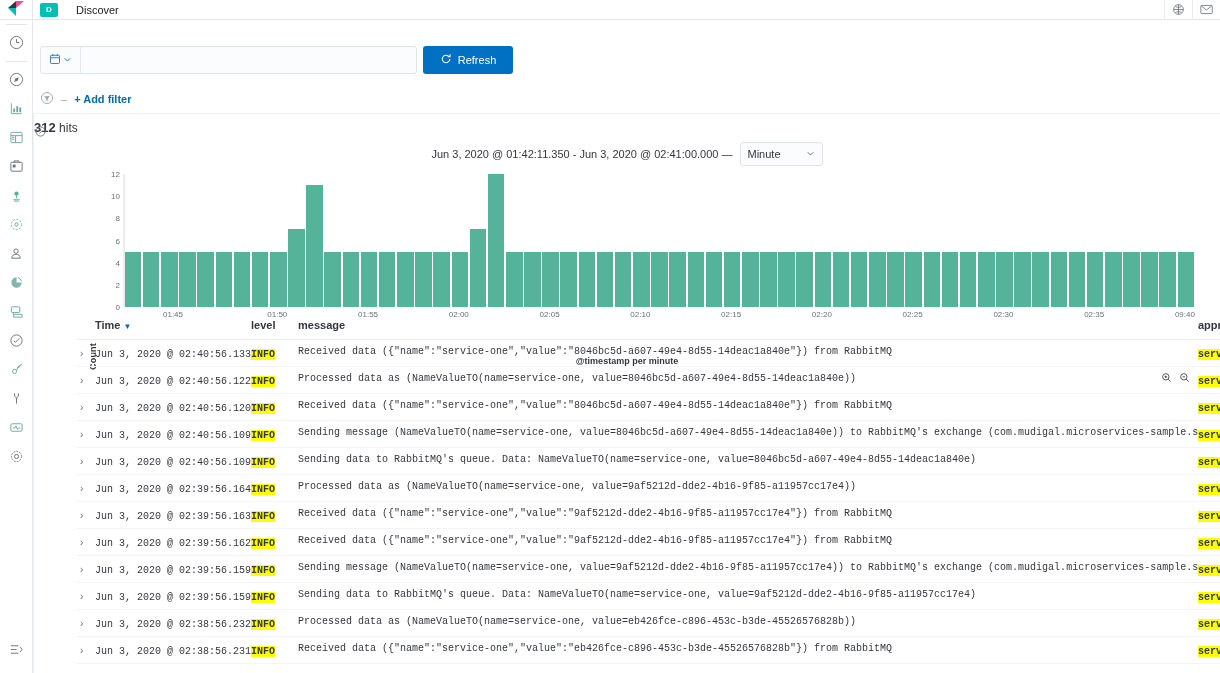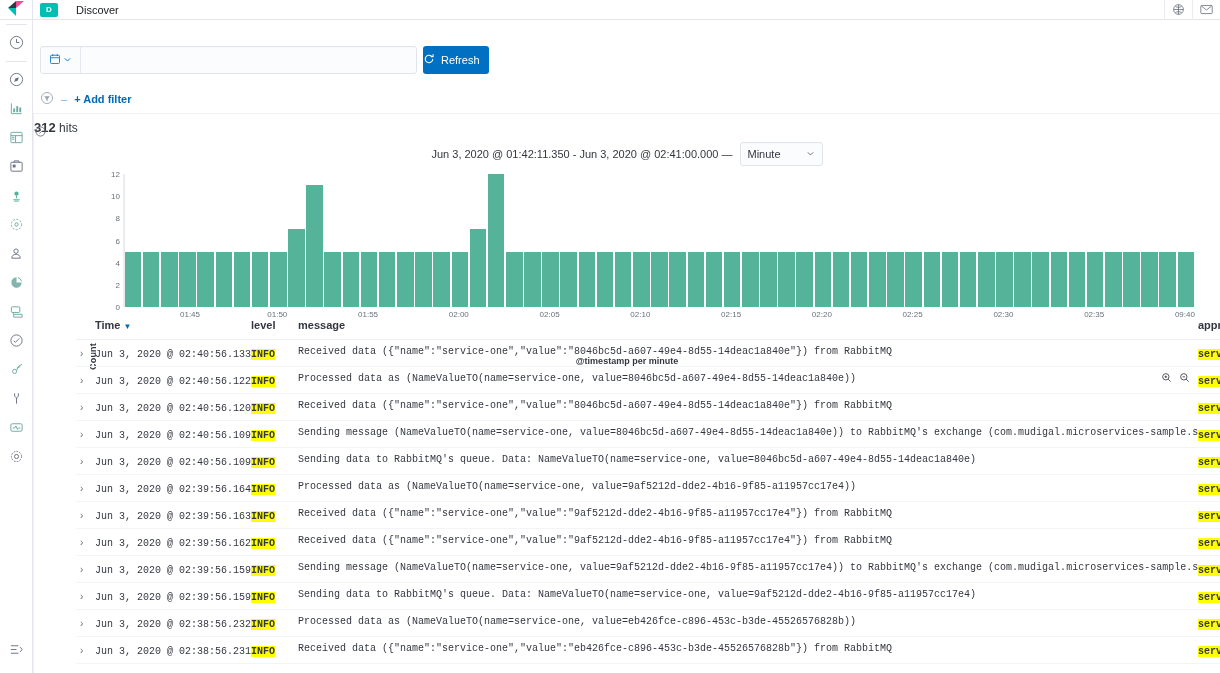--- a/index.html
+++ b/index.html
@@ -81,22 +81,22 @@
   .qb-cal {
     width: 40px; height: 26px; display: flex; align-items: center; justify-content: center;
     gap: 2px; border-right: 1px solid #e6e9ef; cursor: pointer;
   }
   .qb-dates {
     flex: 1; display: flex; align-items: center; justify-content: center;
     gap: 7px; font-size: 11px; color: #343741; cursor: pointer;
   }
   .qb-arrow { color: #69707d; font-size: 11px; }
   .refresh-btn {
-    width: 66px; height: 28px; background: #0071C2; color: #fff;
-    border-radius: 3px; display: flex; align-items: center; 
+    width: 90px; height: 28px; background: #0071C2; color: #fff;
+    border-radius: 3px; display: flex; align-items: center; justify-content: center;
     gap: 6px; font-size: 11px; cursor: pointer; border: none;
     font-family: "Liberation Sans", sans-serif;
   }
 
   
   .filterrow {
     position: absolute; left: 40px; top: 88px; width: 600px; height: 22px;
     display: flex; align-items: center; gap: 7px;
   }
   .filter-dash { color: #98a2b3; font-size: 11px; }
@@ -496,21 +496,21 @@
           <div class="bar" title="02:34: 5" style="left: 944.732px; width: 16.5525px; height: 55.4167px; background: rgb(84, 179, 153);"></div>
           <div class="bar" title="02:35: 5" style="left: 962.885px; width: 16.5525px; height: 55.4167px; background: rgb(84, 179, 153);"></div>
           <div class="bar" title="02:36: 5" style="left: 981.037px; width: 16.5525px; height: 55.4167px; background: rgb(84, 179, 153);"></div>
           <div class="bar" title="02:37: 5" style="left: 999.19px; width: 16.5525px; height: 55.4167px; background: rgb(84, 179, 153);"></div>
           <div class="bar" title="02:38: 5" style="left: 1017.34px; width: 16.5525px; height: 55.4167px; background: rgb(84, 179, 153);"></div>
           <div class="bar" title="02:39: 5" style="left: 1035.49px; width: 16.5525px; height: 55.4167px; background: rgb(84, 179, 153);"></div>
           <div class="bar" title="02:40: 5" style="left: 1053.65px; width: 16.5525px; height: 55.4167px; background: rgb(84, 179, 153);"></div>
           <div class="tickline" style="left: 0px; height: 133px;"></div>
         </div>
       <div class="xaxis" id="xaxis">
-          <span class="xtick" style="left: 67px;">01:45</span>
+          <span class="xtick" style="left: 50px;">01:45</span>
           <span class="xtick" style="left: 154.297px;">01:50</span>
           <span class="xtick" style="left: 245.059px;">01:55</span>
           <span class="xtick" style="left: 335.822px;">02:00</span>
           <span class="xtick" style="left: 426.585px;">02:05</span>
           <span class="xtick" style="left: 517.347px;">02:10</span>
           <span class="xtick" style="left: 608.11px;">02:15</span>
           <span class="xtick" style="left: 698.873px;">02:20</span>
           <span class="xtick" style="left: 789.636px;">02:25</span>
           <span class="xtick" style="left: 880.398px;">02:30</span>
           <span class="xtick" style="left: 971.161px;">02:35</span>

